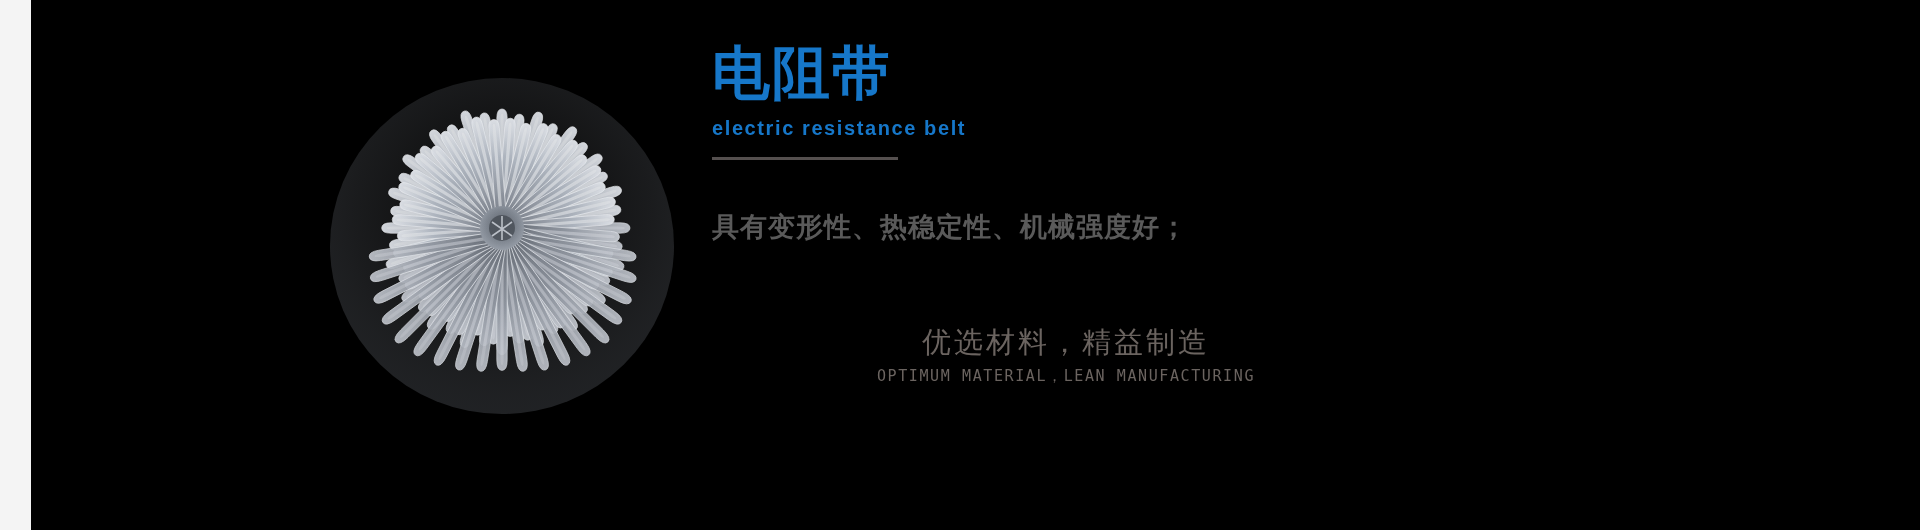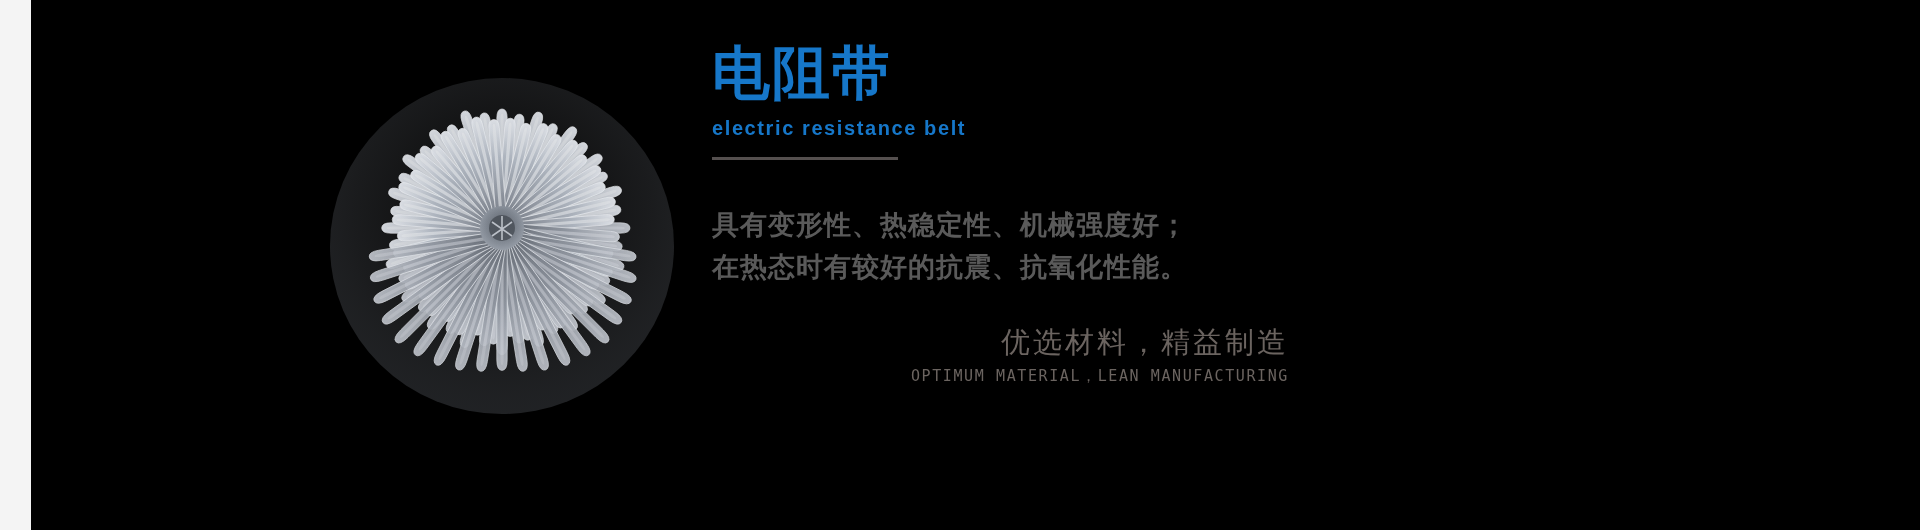--- a/index.html
+++ b/index.html
@@ -69,32 +69,32 @@
     background:#55504f;
   }
 
   .desc {
     margin-top:46px;
     font-size:27px;
     line-height:42px;
     font-weight:bold;
     color:#5a5a5a;
     letter-spacing:1px;
-    font-family:Liberation Mono, monospace;
+    font-family:Liberation Sans, sans-serif;
   }
 
   .desc-line { display:block; white-space:nowrap; }
 
   
   .slogan {
     position:absolute;
-    left:738px;
+    left:775px;
     top:322px;
     width:520px;
-    text-align:right;
+    text-align:center;
   }
 
   .slogan-zh {
     font-size:29px;
     line-height:40px;
     color:#6b6460;
     letter-spacing:3px;
     font-weight:normal;
     font-family:"DejaVu Sans", "Liberation Sans", sans-serif;
     white-space:nowrap;
@@ -470,21 +470,20 @@
   <div class="text-col">
 
     <h1 class="title-zh">电阻带</h1>
 
     <div class="title-en">electric resistance belt</div>
 
     <div class="divider"></div>
 
     <div class="desc">
       <span class="desc-line">具有变形性、热稳定性、机械强度好；</span>
-      <span class="desc-line">在热态时有较好的抗震、抗氧化性能。</span>
     </div>
   </div>
 
   <div class="slogan">
     <div class="slogan-zh">优选材料，精益制造</div>
     <div class="slogan-en">OPTIMUM MATERIAL，LEAN MANUFACTURING</div>
   </div>
 
 </div>
 

